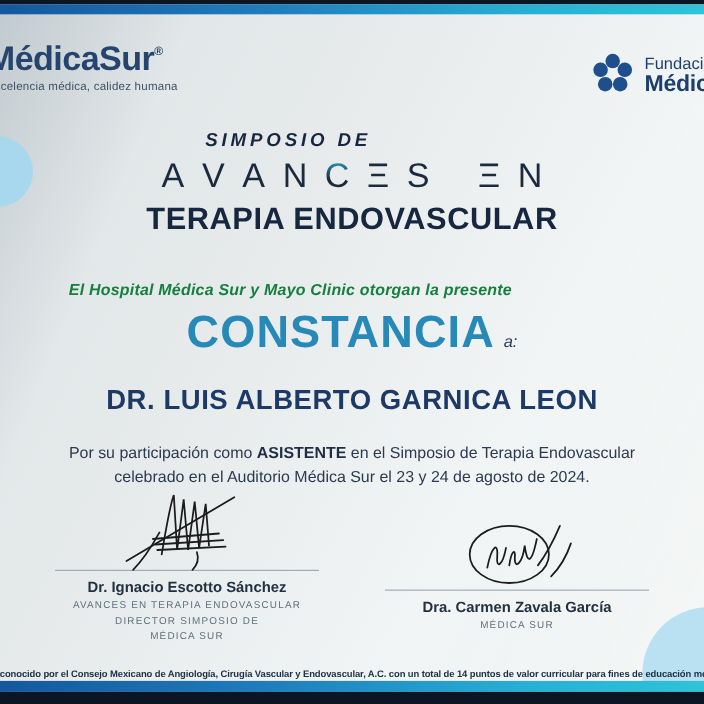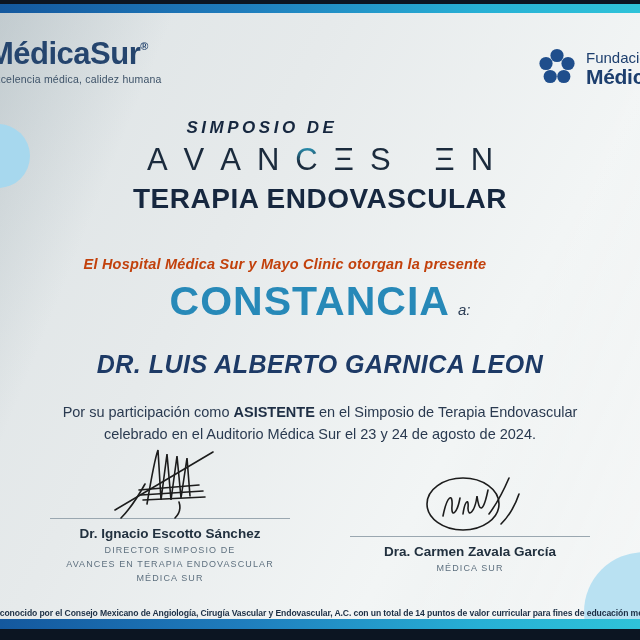--- a/index.html
+++ b/index.html
@@ -44,27 +44,27 @@
   .stylized span.sp{display:inline-block;width:12px;}
   .c-grad{color:#1b2b3d;}
   @supports (-webkit-background-clip:text){
     .c-grad{background:linear-gradient(180deg,#2fb5da 0%,#1b2b3d 60%);
       -webkit-background-clip:text;background-clip:text;-webkit-text-fill-color:transparent;}
   }
   .main-title{position:absolute;top:183px;left:0;width:640px;text-align:center;
     font-size:28px;font-weight:bold;letter-spacing:.5px;color:#16273f;}
   
   .grantor{position:absolute;top:256px;left:0;width:528px;text-align:center;
-    font-size:14.5px;font-style:italic;font-weight:bold;color:#c2410c;letter-spacing:.2px;margin-left:21px;}
+    font-size:14.5px;font-style:italic;font-weight:bold;color:#15803d;letter-spacing:.2px;}
   .constancia-row{position:absolute;top:278px;left:0;width:640px;text-align:center;}
   .constancia{font-size:41px;font-weight:bold;letter-spacing:1px;color:#2789b8;}
   .to-label{font-size:15px;font-style:italic;color:#2b3d55;margin-left:8px;}
   
   .recipient{position:absolute;top:350px;left:0;width:640px;text-align:center;
-    font-size:25px;font-weight:bold;letter-spacing:.5px;color:#1d3a66;font-style:italic;}
+    font-size:25px;font-weight:bold;letter-spacing:.5px;color:#1d3a66;}
   
   .body-par{position:absolute;top:401px;left:50px;width:540px;text-align:center;
     font-size:14.5px;color:#2a3a50;line-height:1.55;}
   .body-par b{color:#1e2e44;}
   
   .sig-block{position:absolute;width:260px;text-align:center;}
   .sig-left{left:40px;top:444px;}
   .sig-right{left:340px;top:462px;}
   .sig-art{height:74px;position:relative;}
   .sig-art svg{position:absolute;left:50%;transform:translateX(-50%);bottom:-6px;}
@@ -133,22 +133,22 @@
       <path d="M52 64 C56 40 60 18 63 10 L66 60 L72 14 L76 60 L82 16 L86 58 L92 18 L95 56"></path>
       <path d="M44 50 L104 45"></path>
       <path d="M46 55 L108 51"></path>
       <path d="M48 60 L110 57"></path>
       <path d="M26 78 C34 70 40 62 50 44"></path>
       <path d="M84 62 C86 68 84 74 80 78"></path>
     </svg>
   </div>
   <hr class="sig-line">
   <div class="sig-name">Dr. Ignacio Escotto Sánchez</div>
+  <div class="sig-role">AVANCES EN TERAPIA ENDOVASCULAR</div>
   <div class="sig-role">DIRECTOR SIMPOSIO DE</div>
-  <div class="sig-role">AVANCES EN TERAPIA ENDOVASCULAR</div>
   <div class="sig-role">MÉDICA SUR</div>
 </div>
 
 <div class="sig-block sig-right">
   <div class="sig-art">
     <svg width="130" height="74" viewBox="0 0 130 74" fill="none" stroke="#1c1c1c" stroke-width="1.6" stroke-linecap="round">
       <ellipse cx="58" cy="36" rx="36" ry="26"></ellipse>
       <path d="M38 48 C42 28 48 24 47 38 C46 50 52 46 55 30"></path>
       <path d="M58 46 C60 32 64 30 63 40 C63 50 70 44 72 28 C74 44 78 46 83 22"></path>
       <path d="M84 46 C90 38 98 24 104 10"></path>

